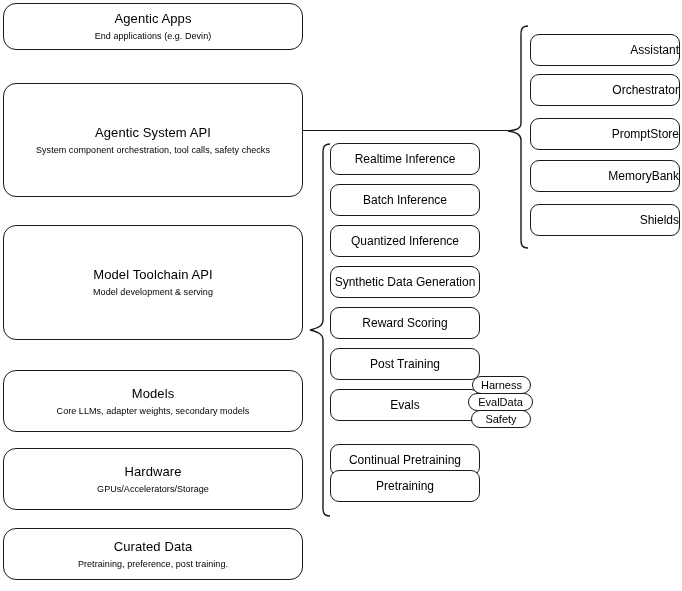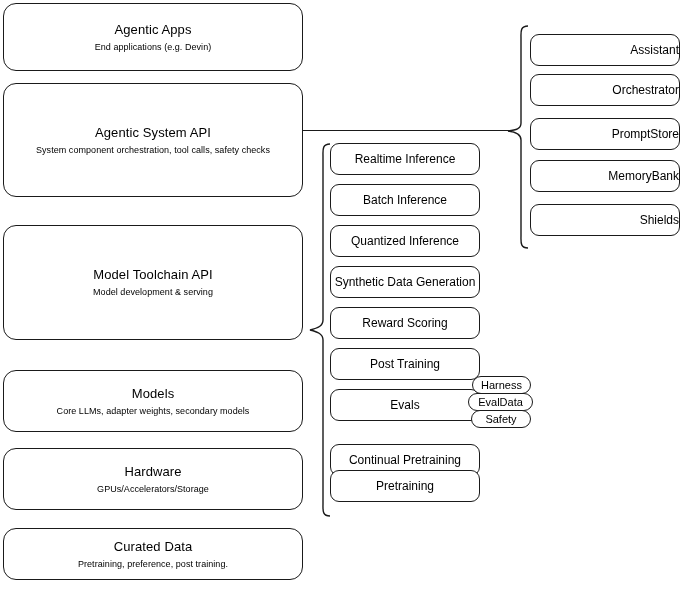--- a/index.html
+++ b/index.html
@@ -87,21 +87,21 @@
     position: absolute;
     z-index: 2;
   }
   .brace svg { display: block; }
 </style>
 </head>
 <body>
 
 <div id="canvas">
 
-  <div class="box layer" style="top:3px;  height:68px;">
+  <div class="box layer" style="top:3px;  height:47px;">
     <div class="title">Agentic Apps</div>
     <div class="sub">End applications (e.g. Devin)</div>
   </div>
 
   <div class="box layer" style="top:83px; height:114px;">
     <div class="title">Agentic System API</div>
     <div class="sub">System component orchestration, tool calls, safety checks</div>
   </div>
 
   <div class="box layer" style="top:225px; height:115px;">

